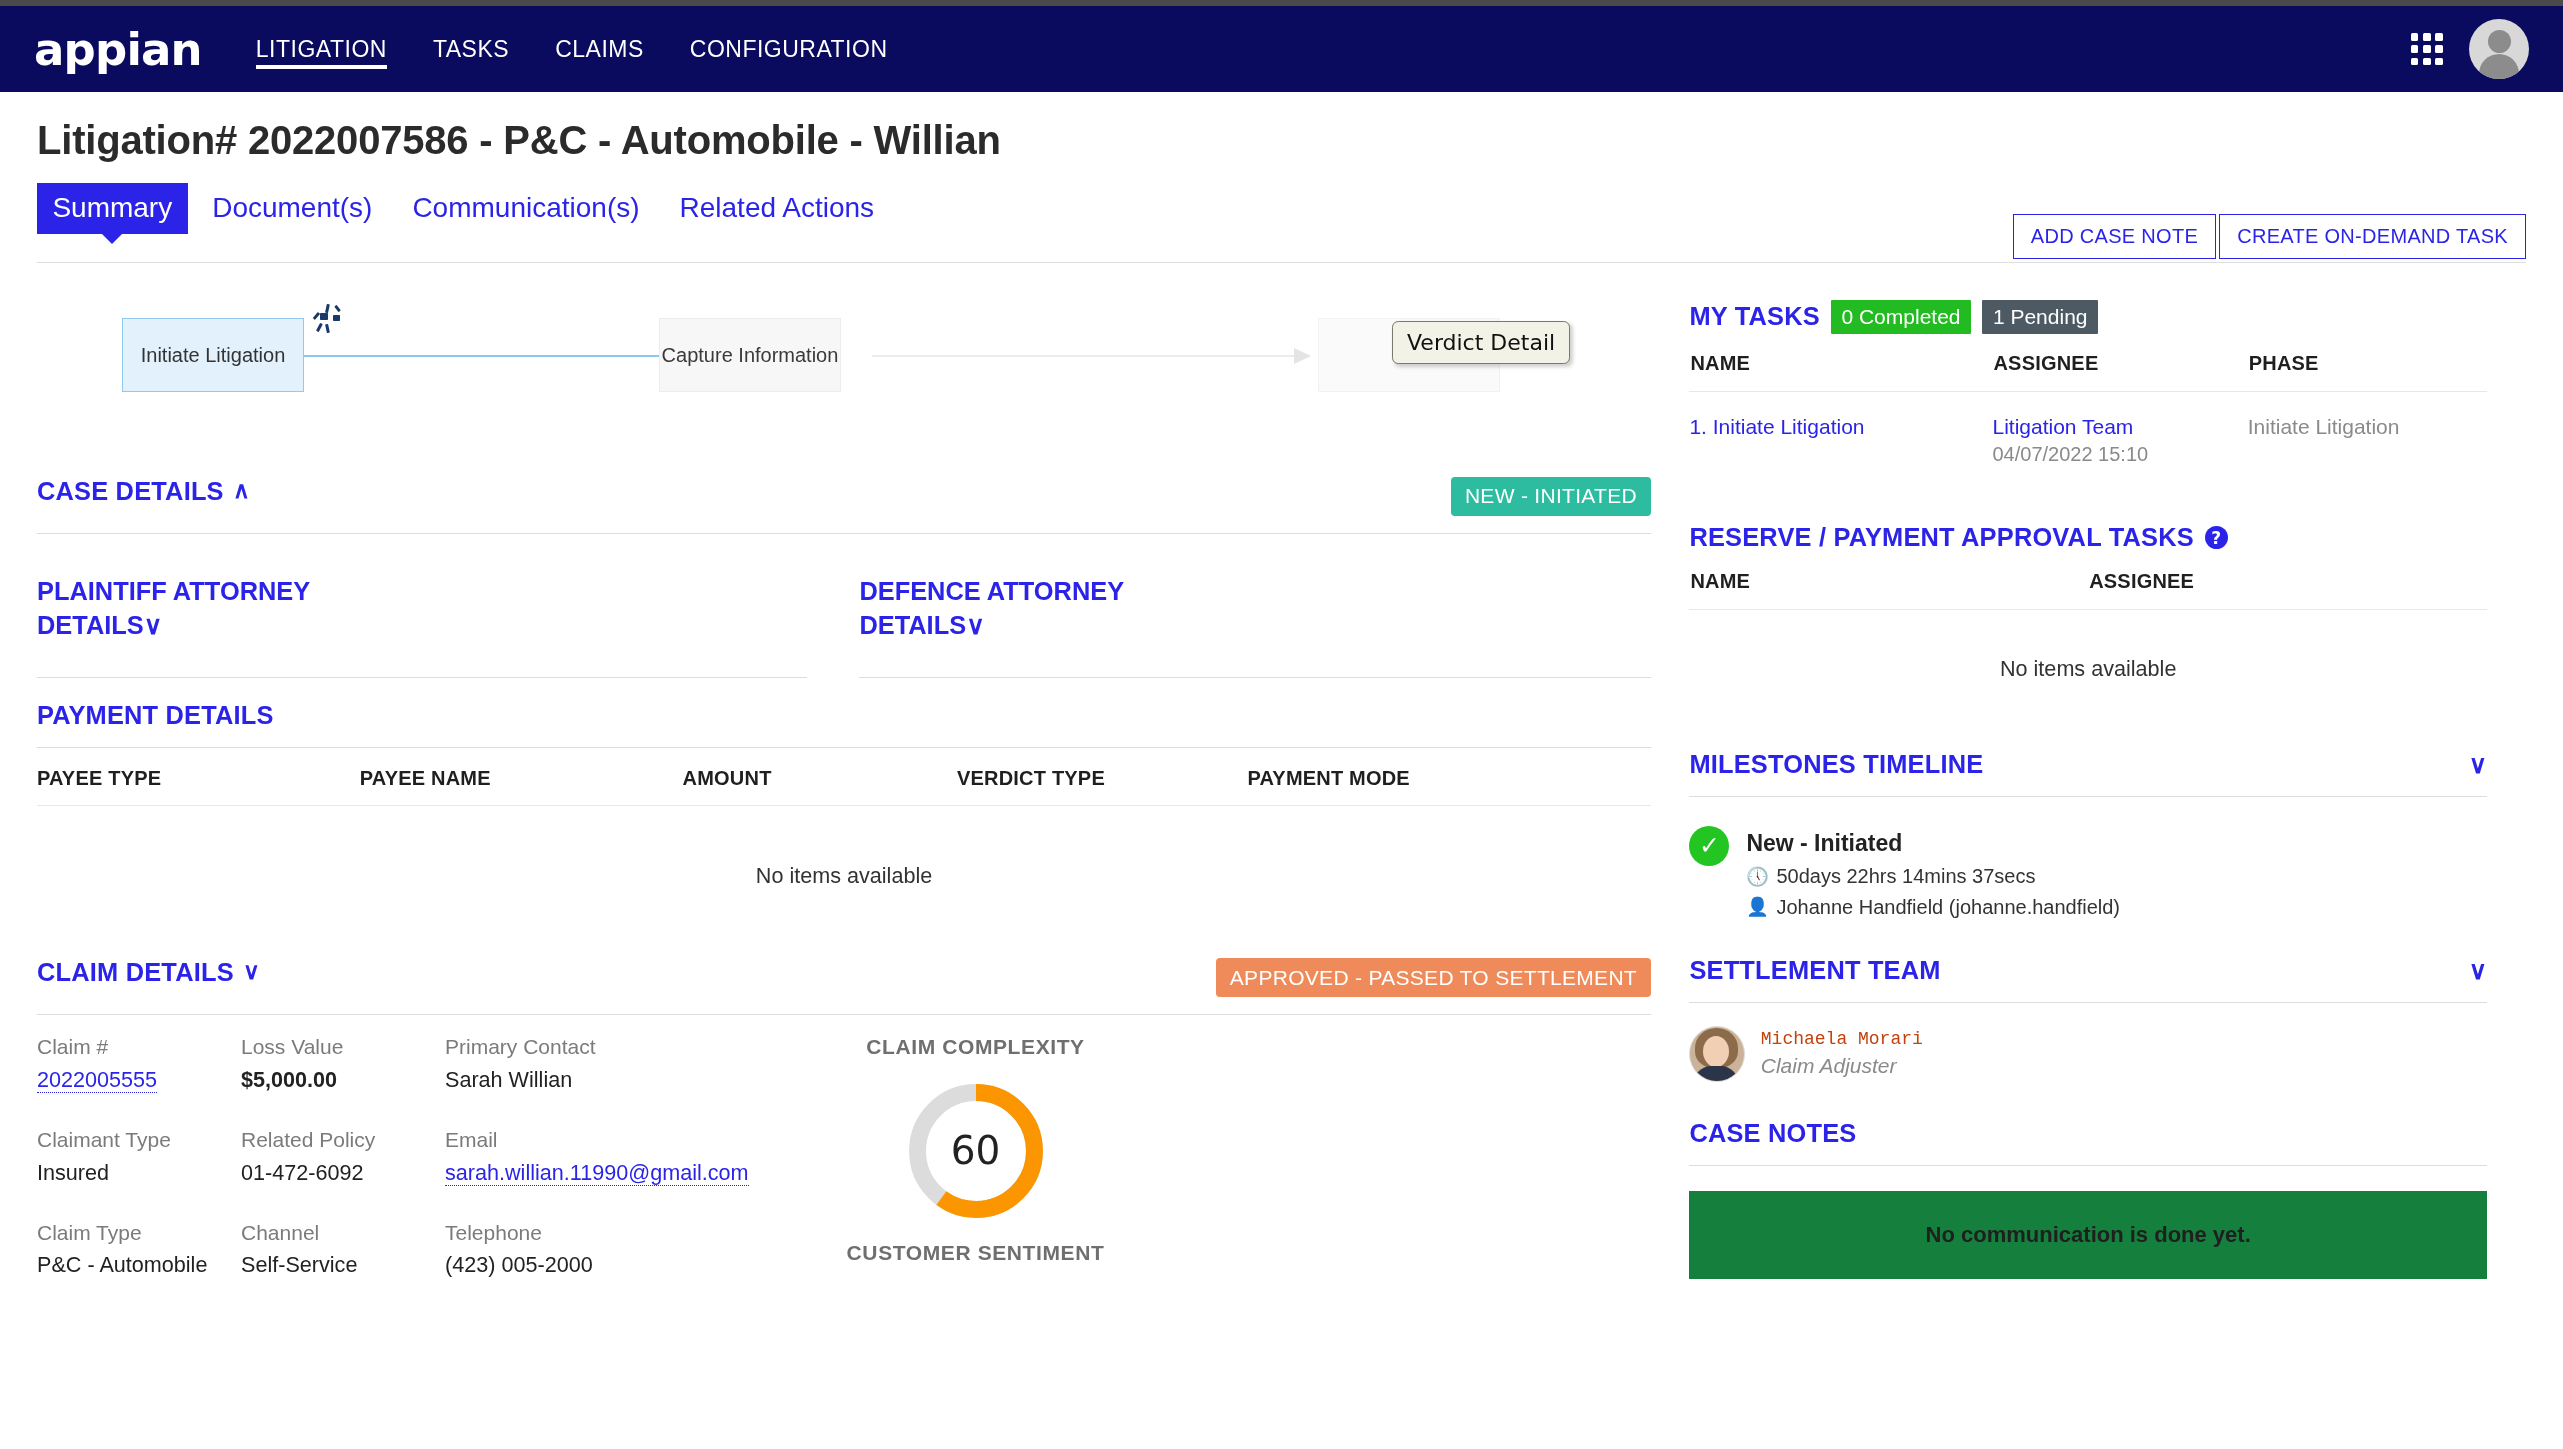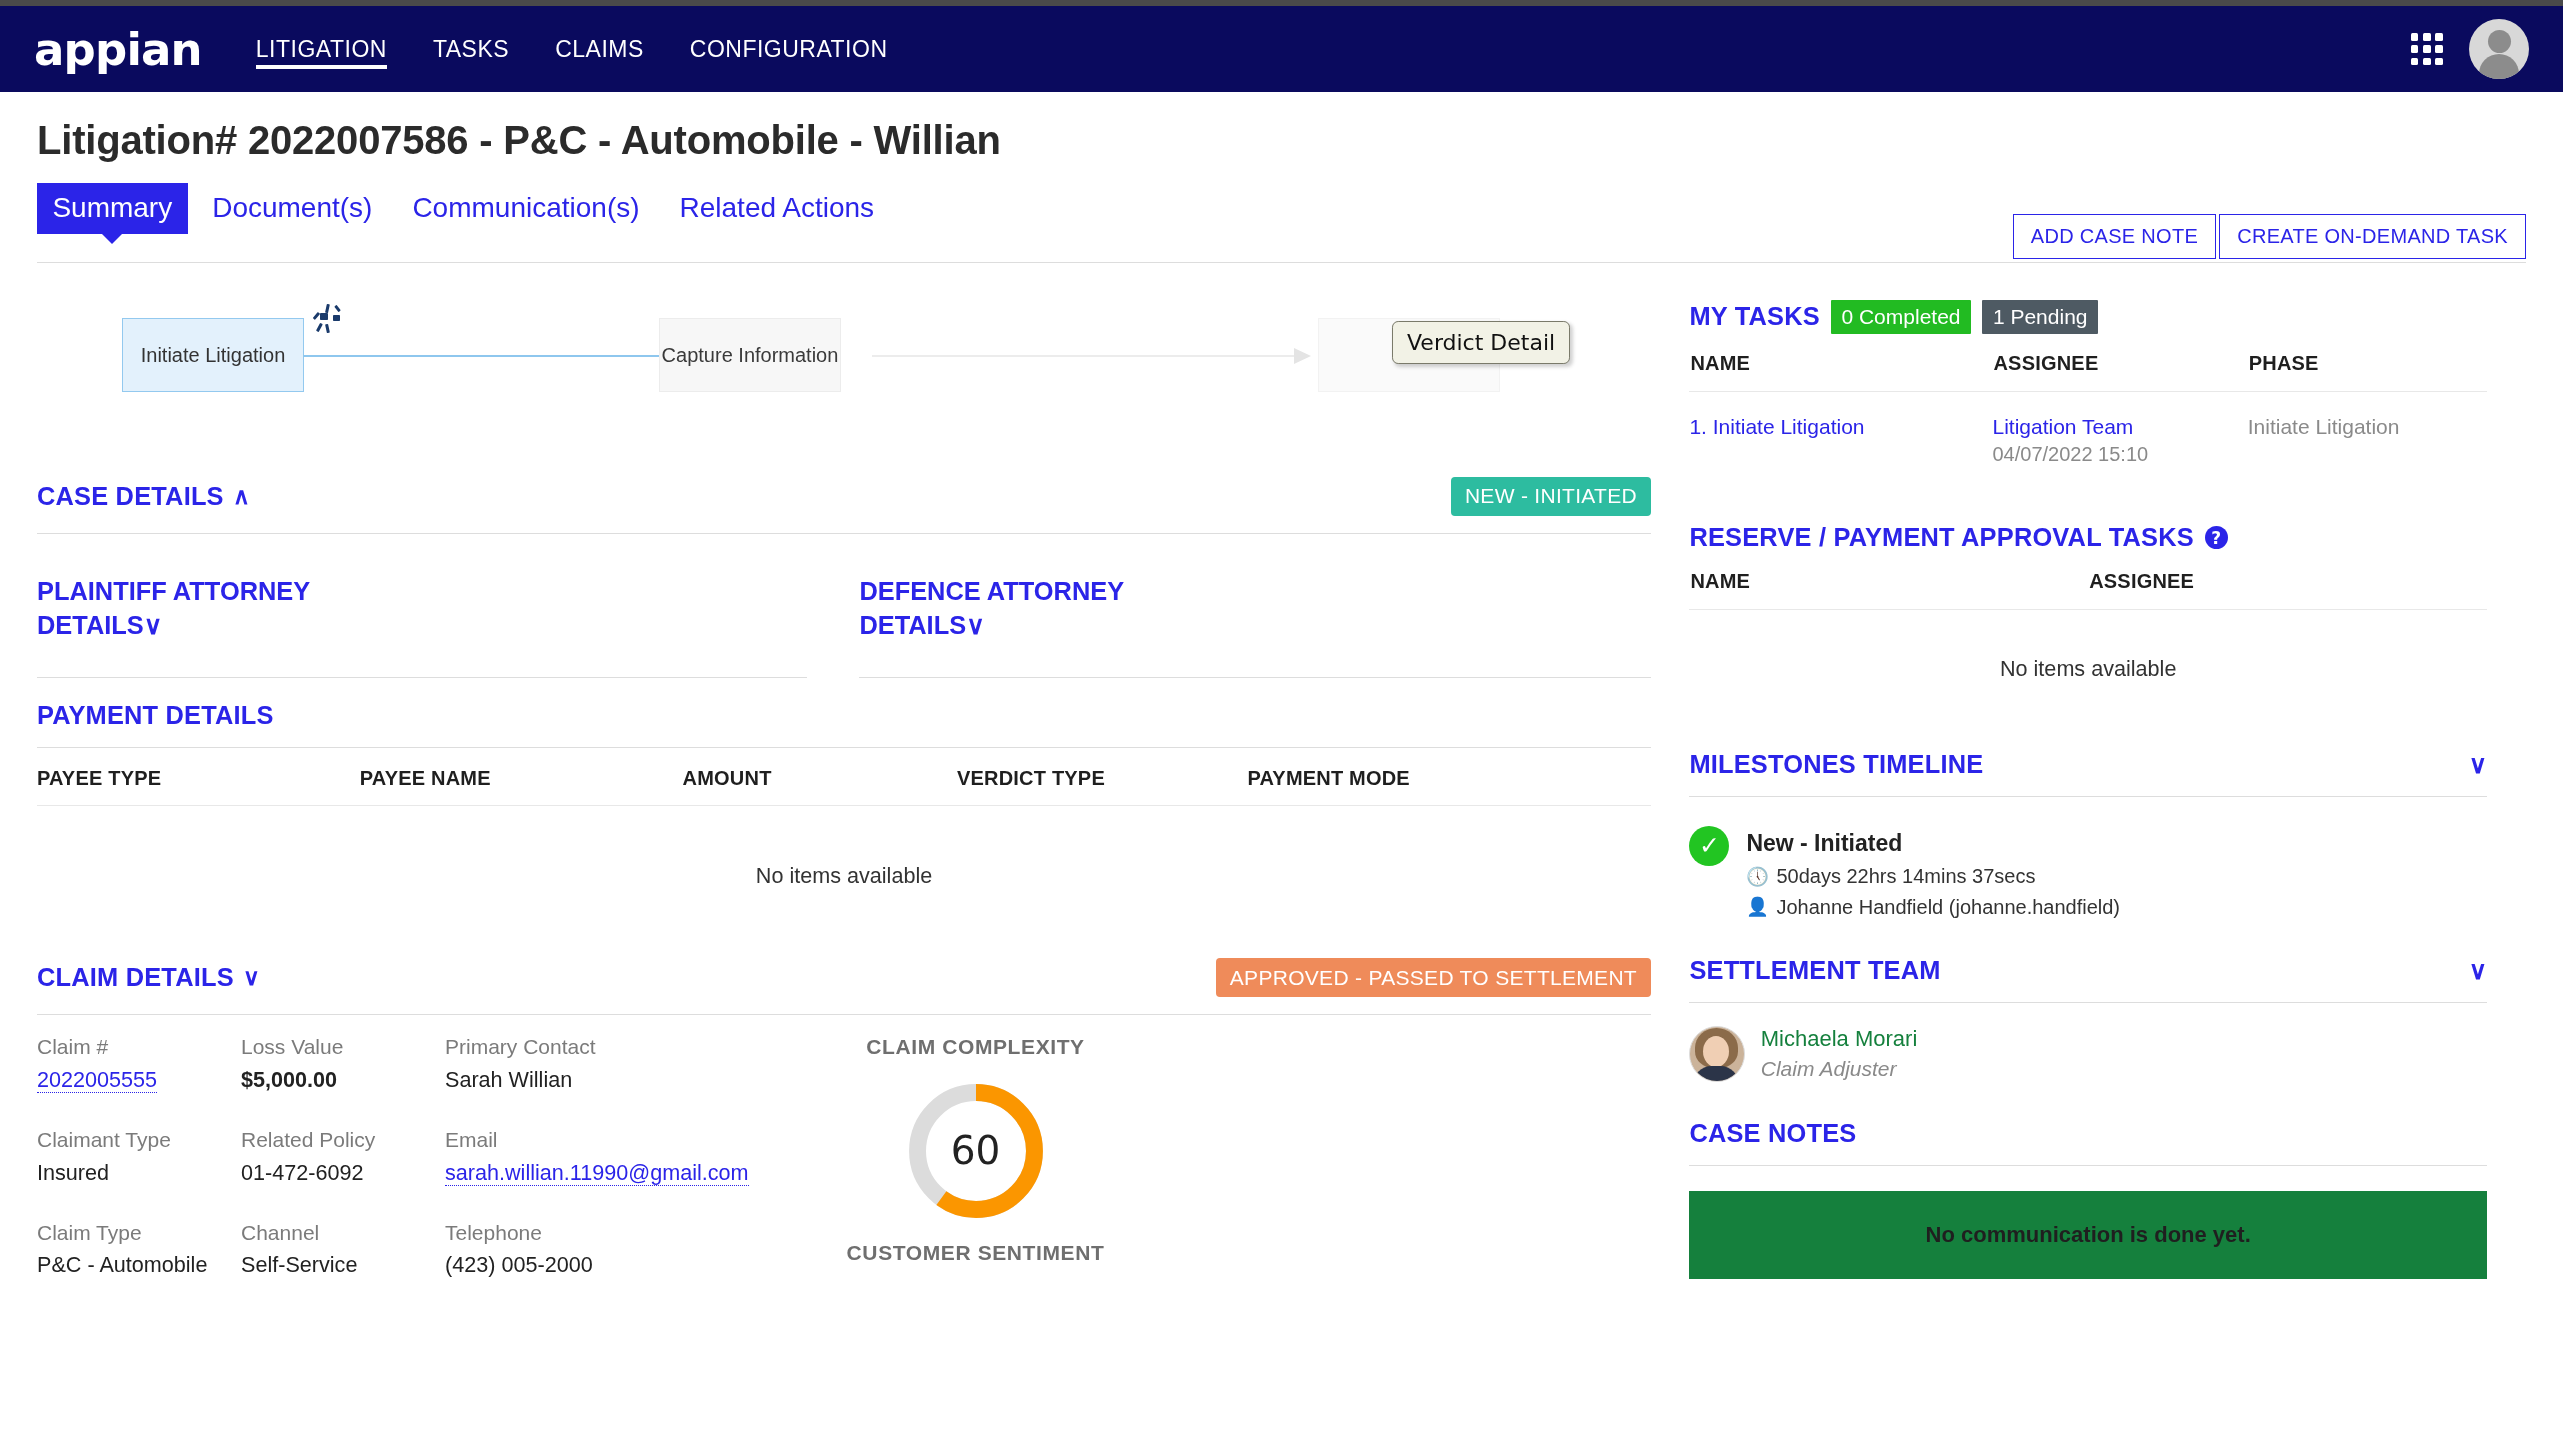--- a/index.html
+++ b/index.html
@@ -261,21 +261,20 @@
     font-size: 22px;
     color: #111111;
     box-shadow: 2.3px 2.3px 3.9px rgba(0,0,0,0.18);
     white-space: nowrap;
     z-index: 40;
     font-family: "DejaVu Sans", sans-serif;
   }
   
   .sect-head {
     display: flex;
-    align-items: center;
     margin-top: 23px;
   }
   .sect-title {
     color: #2b24e8;
     font-size: 25.4px;
     font-weight: bold;
     letter-spacing: 0.2px;
     cursor: pointer;
   }
   .sect-title.nolink { cursor: default; }
@@ -502,21 +501,21 @@
     border-radius: 50%;
     background: #f0cfb4;
   }
   .team-avatar .shoulders {
     position: absolute; left: 3.1px; top: 39px;
     width: 46px; height: 20px;
     border-radius: 18.5px 18.5px 0 0;
     background: #2b3448;
   }
   .team-info { margin-left: 15.4px; }
-  .team-name { font-size: 22px; color: #15803d; }
+  .team-name { font-size: 18px; color: #c2410c; font-family: Liberation Mono, monospace; }
   .team-role { font-size: 21px; color: #8a8a8a; font-style: italic; margin-top: 4.6px; }
   .note-box {
     background: #15803d;
     text-align: center;
     font-size: 22px;
     font-weight: bold;
     color: #1f1f1f;
     padding: 31px 0;
     margin-top: 25px;
   }

